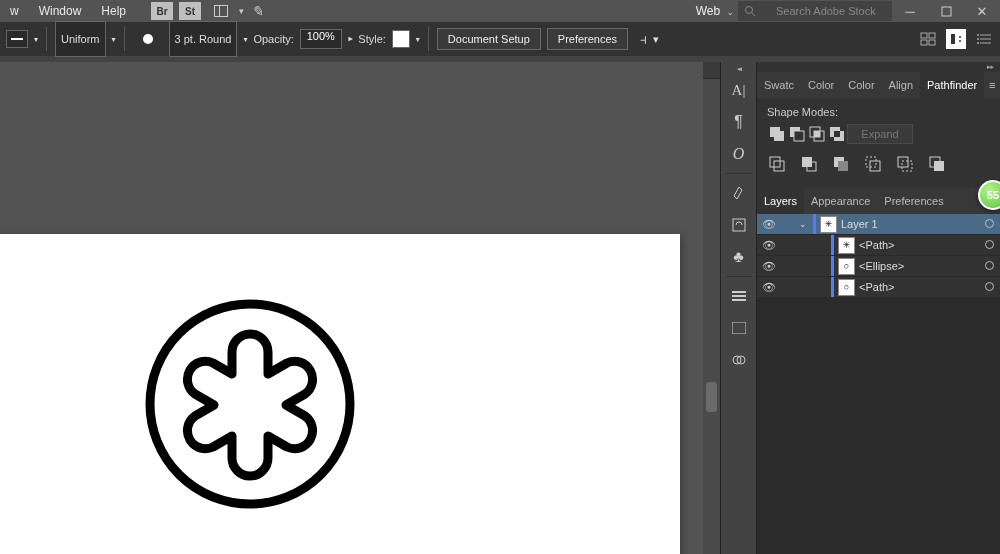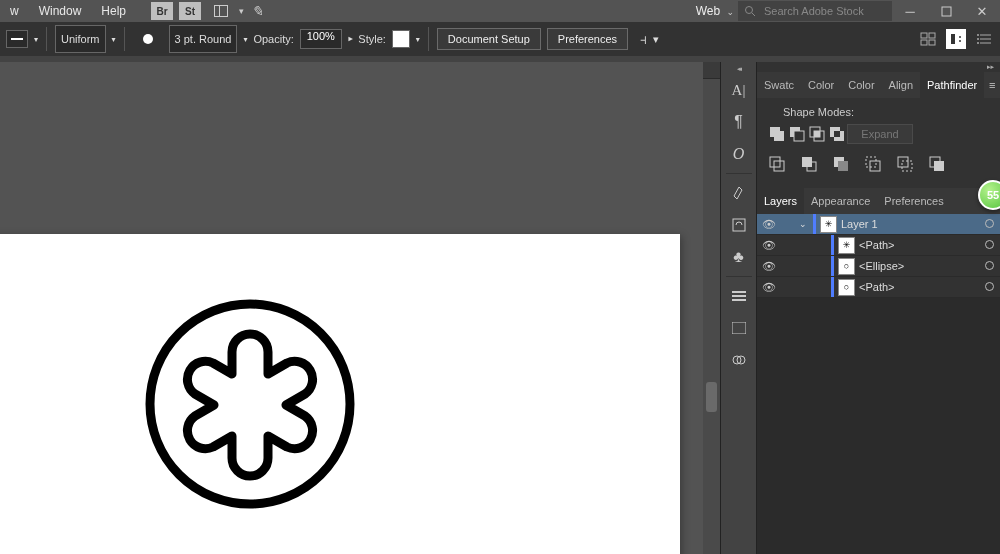--- a/index.html
+++ b/index.html
@@ -8,30 +8,30 @@
   
   .menubar { height: 22px; background: #535353; display: flex; align-items: center; padding-left: 0; color: #e8e8e8; font-size: 12px; }
   .menubar .menu { padding: 3px 10px; cursor: default; }
   .menubar .spacer { flex: 1; }
   .menubar .iconbtn { width: 22px; height: 18px; margin: 0 3px; background: #bfbfbf; color: #333; font-size: 10px; font-weight: bold; display: inline-flex; align-items: center; justify-content: center; }
   .menubar .grid-icons { display: flex; gap: 8px; align-items: center; margin-left: 10px; }
   .menubar .grid-box { width: 14px; height: 12px; border: 1px solid #ccc; display: inline-block; position: relative; }
   .menubar .grid-box::before { content: ""; position: absolute; left: 30%; top: 0; bottom: 0; width: 1px; background: #ccc; }
   .menubar .chev { color: #ccc; font-size: 9px; margin-left: 3px; }
   .ws-label { color: #eee; font-size: 12px; margin-right: 4px; }
-  .search-box { width: 154px; height: 20px; background: #424242; display: flex; align-items: center; padding: 0 6px; color: #888; font-size: 11px; gap: 8px; }
+  .search-box { width: 154px; height: 20px; background: #424242; display: flex; align-items: center; padding: 0 6px; color: #888; font-size: 11px; gap: 20px; }
   .winbtn { width: 36px; height: 22px; display: flex; align-items: center; justify-content: center; color: #ccc; font-size: 13px; }
   .winbtn svg { stroke: #ccc; }
 
   
   .controlbar { height: 34px; background: #323232; display: flex; align-items: center; gap: 6px; padding: 0 6px; color: #ddd; font-size: 11px; position: relative; }
   .divider { width: 1px; height: 24px; background: #555; margin: 0 2px; }
   .stroke-swatch { width: 22px; height: 18px; background: #2a2a2a; border: 1px solid #666; position: relative; }
   .stroke-swatch::after { content: ""; position: absolute; left: 4px; right: 4px; top: 7px; bottom: 7px; background: #fff; }
-  .sel { height: 28px; background: #2a2a2a; border: 1px solid #666; display: flex; align-items: center; padding: 0 5px; gap: 4px; }
+  .sel { height: 36px; background: #2a2a2a; border: 1px solid #666; display: flex; align-items: center; padding: 0 5px; gap: 4px; }
   .profile-swatch { width: 30px; height: 18px; position: relative; }
   .profile-swatch::after { content: ""; position: absolute; left: 10px; top: 4px; width: 10px; height: 10px; border-radius: 50%; background: #fff; }
   .opacity-input { width: 42px; height: 20px; background: #2a2a2a; border: 1px solid #666; color: #fff; font-size: 11px; text-align: center; }
   .lbl { color: #ddd; }
   .fillsw { width: 18px; height: 18px; background: #fff; border: 1px solid #666; }
   .btn { height: 22px; padding: 0 10px; background: #3a3a3a; border: 1px solid #6a6a6a; color: #eee; font-size: 11px; display: inline-flex; align-items: center; }
   .controlbar-right { position: absolute; right: 6px; top: 0; height: 34px; display: flex; align-items: center; gap: 8px; }
   .iconbtn-sq { width: 20px; height: 20px; display: flex; align-items: center; justify-content: center; color: #aaa; }
 
   
@@ -53,21 +53,21 @@
   .ts-divider { width: 26px; height: 1px; background: #333; margin: 3px 0; }
 
   
   .rightpanels { width: 244px; background: #323232; border-left: 1px solid #222; display: flex; flex-direction: column; position: relative; }
   .panel-top-handle { height: 10px; display: flex; justify-content: flex-end; padding-right: 6px; align-items: center; color: #aaa; font-size: 7px; }
   .tabrow { height: 26px; background: #383838; display: flex; align-items: stretch; font-size: 11px; color: #bbb; }
   .tabrow .tab { padding: 0 7px; display: flex; align-items: center; cursor: default; }
   .tabrow .tab.active { background: #323232; color: #fff; text-align: center; }
   .tabrow .menu-btn { margin-left: auto; width: 24px; display: flex; align-items: center; justify-content: center; color: #ccc; }
   .panel-body { padding: 8px 10px; color: #ccc; font-size: 11px; }
-  .section-label { font-size: 11px; color: #ccc; margin-bottom: 6px; margin-left: 16px; }
+  .section-label { font-size: 11px; color: #ccc; margin-bottom: 6px; }
   .shape-modes { display: flex; gap: 0; align-items: center; margin-bottom: 10px; }
   .pf-icon { width: 20px; height: 20px; display: flex; align-items: center; justify-content: center; }
   .expand-btn { width: 66px; height: 20px; background: #3a3a3a; color: #777; font-size: 11px; border: 1px solid #4a4a4a; display: flex; align-items: center; justify-content: center; }
   .pathfinders-row { display: flex; gap: 12px; align-items: center; }
 
   
   .layers-body { padding: 0; font-size: 11px; color: #ddd; }
   .layer-row { height: 21px; display: flex; align-items: center; border-bottom: 1px solid #2a2a2a; }
   .layer-row.parent { background: #4b6a88; }
   .layer-row .eye { width: 24px; text-align: center; color: #ccc; }

